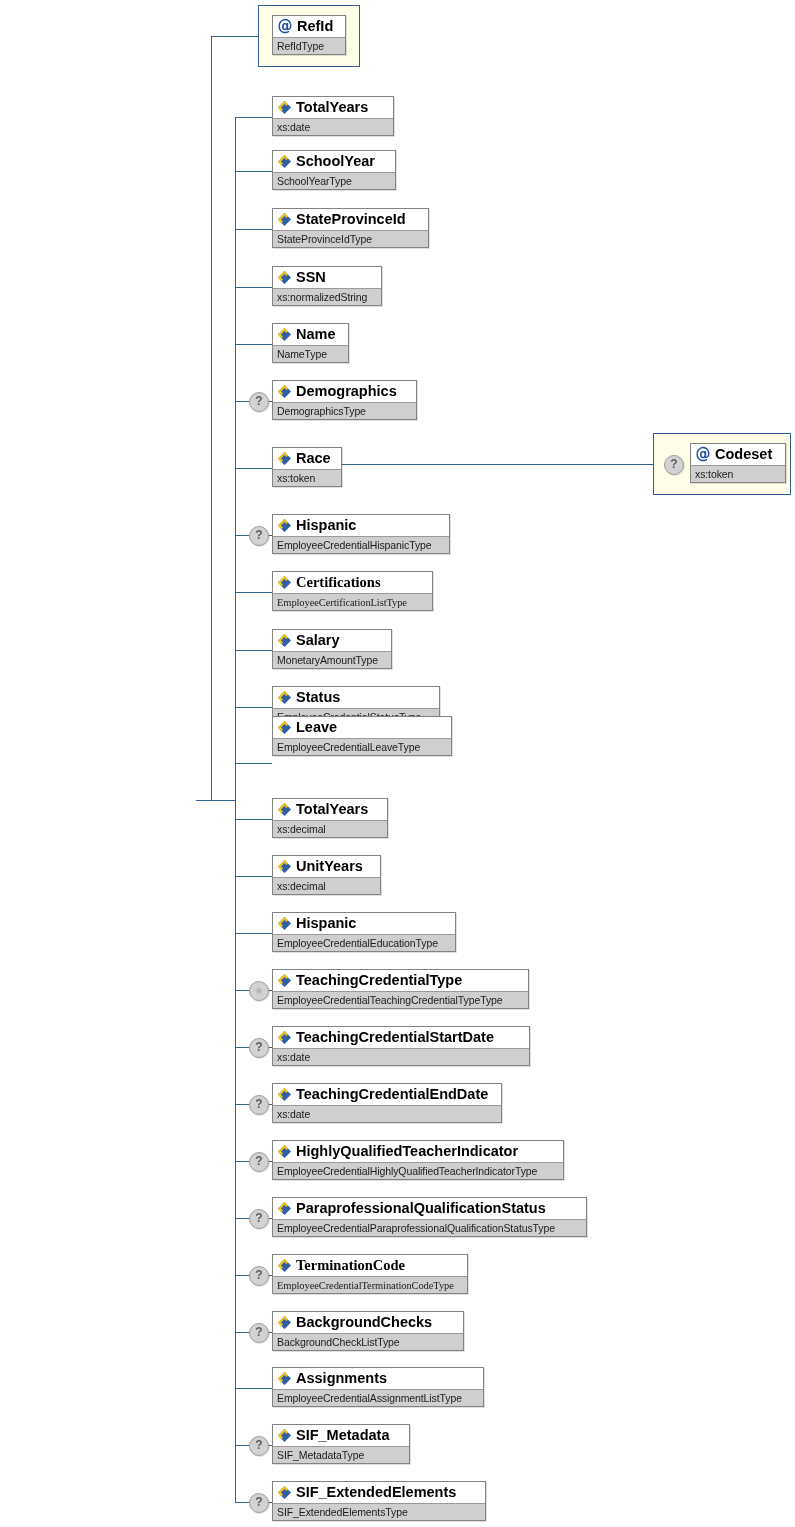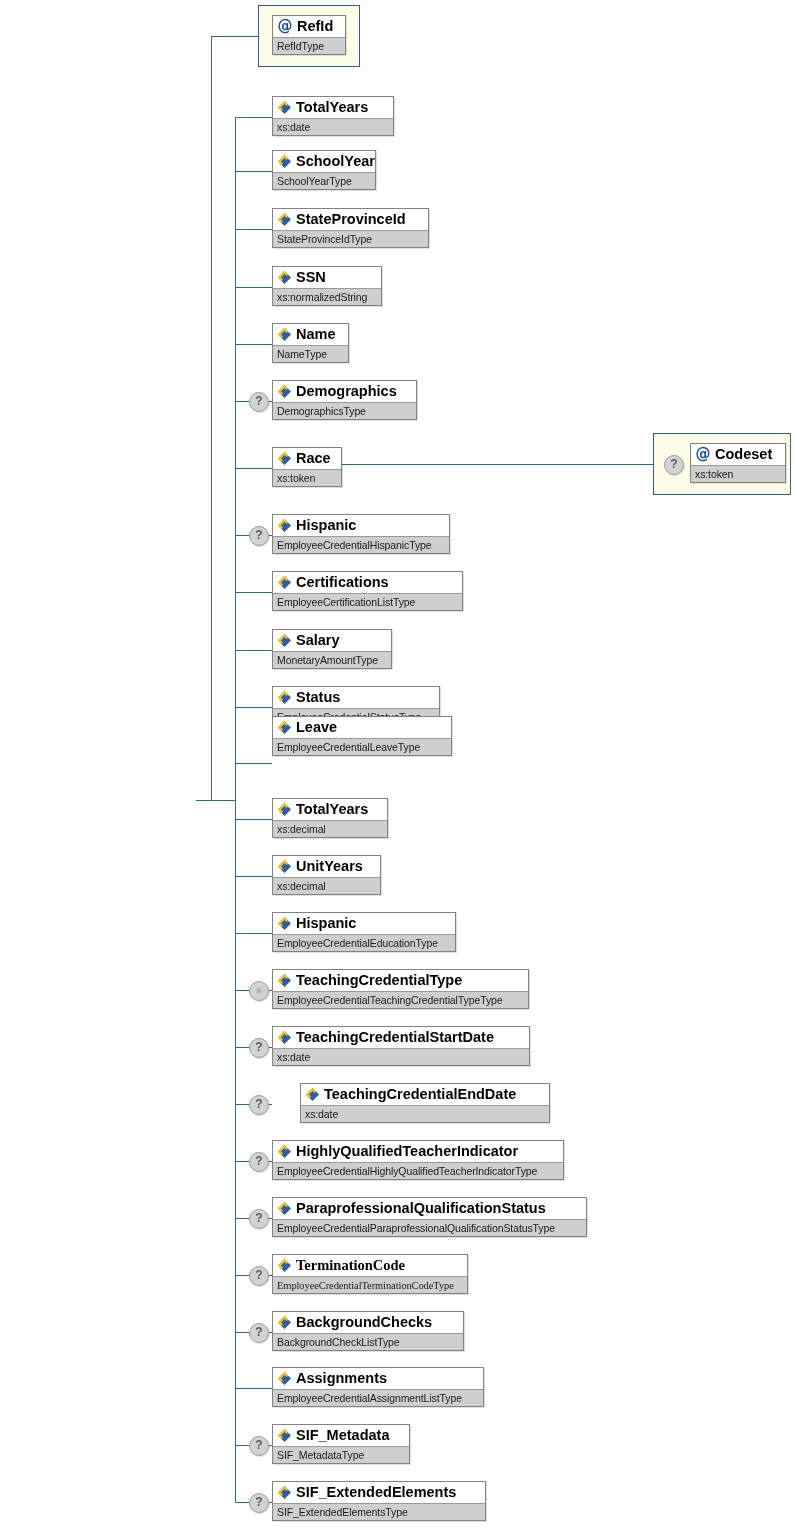--- a/index.html
+++ b/index.html
@@ -170,21 +170,21 @@
               <polygon points="7.5,1 14,7.5 7.5,14 1,7.5" fill="#2f5fa8"></polygon>
               <polygon points="7.5,1 11,4.5 4,11.5 1,7.5" fill="#f0c419"></polygon>
               <polygon points="7.5,4 11,7.5 7.5,11 4,7.5" fill="#2f5fa8"></polygon>
             </svg>
           </span>
           <span>TotalYears</span>
         </div>
         <div class="typebar">xs:date</div>
       </div>
       <div class="hline" style="left: 235px; top: 171px; width: 37px;"></div>
-      <div class="node" style="left: 272px; top: 150px; width: 104px;">
+      <div class="node" style="left: 272px; top: 150px; width: 124px;">
         <div class="title">
           <span class="ico">
             <svg width="15" height="15" viewBox="0 0 15 15">
               <polygon points="7.5,1 14,7.5 7.5,14 1,7.5" fill="#2f5fa8"></polygon>
               <polygon points="7.5,1 11,4.5 4,11.5 1,7.5" fill="#f0c419"></polygon>
               <polygon points="7.5,4 11,7.5 7.5,11 4,7.5" fill="#2f5fa8"></polygon>
             </svg>
           </span>
           <span>SchoolYear</span>
         </div>
@@ -270,21 +270,21 @@
               <polygon points="7.5,1 14,7.5 7.5,14 1,7.5" fill="#2f5fa8"></polygon>
               <polygon points="7.5,1 11,4.5 4,11.5 1,7.5" fill="#f0c419"></polygon>
               <polygon points="7.5,4 11,7.5 7.5,11 4,7.5" fill="#2f5fa8"></polygon>
             </svg>
           </span>
           <span>Hispanic</span>
         </div>
         <div class="typebar">EmployeeCredentialHispanicType</div>
       </div>
       <div class="hline" style="left: 235px; top: 592px; width: 37px;"></div>
-      <div class="node" style="left: 272px; top: 571px; width: 191px;">
+      <div class="node" style="left: 272px; top: 571px; width: 161px; font-family: Liberation Serif, serif;">
         <div class="title">
           <span class="ico">
             <svg width="15" height="15" viewBox="0 0 15 15">
               <polygon points="7.5,1 14,7.5 7.5,14 1,7.5" fill="#2f5fa8"></polygon>
               <polygon points="7.5,1 11,4.5 4,11.5 1,7.5" fill="#f0c419"></polygon>
               <polygon points="7.5,4 11,7.5 7.5,11 4,7.5" fill="#2f5fa8"></polygon>
             </svg>
           </span>
           <span>Certifications</span>
         </div>
@@ -399,21 +399,21 @@
               <polygon points="7.5,1 11,4.5 4,11.5 1,7.5" fill="#f0c419"></polygon>
               <polygon points="7.5,4 11,7.5 7.5,11 4,7.5" fill="#2f5fa8"></polygon>
             </svg>
           </span>
           <span>TeachingCredentialStartDate</span>
         </div>
         <div class="typebar">xs:date</div>
       </div>
       <div class="hline" style="left: 235px; top: 1104px; width: 37px;"></div>
       <div class="badge" style="left: 249px; top: 1095px;">?</div>
-      <div class="node" style="left: 272px; top: 1083px; width: 250px; margin-left: 28px;">
+      <div class="node" style="left: 272px; top: 1083px; width: 230px;">
         <div class="title">
           <span class="ico">
             <svg width="15" height="15" viewBox="0 0 15 15">
               <polygon points="7.5,1 14,7.5 7.5,14 1,7.5" fill="#2f5fa8"></polygon>
               <polygon points="7.5,1 11,4.5 4,11.5 1,7.5" fill="#f0c419"></polygon>
               <polygon points="7.5,4 11,7.5 7.5,11 4,7.5" fill="#2f5fa8"></polygon>
             </svg>
           </span>
           <span>TeachingCredentialEndDate</span>
         </div>

